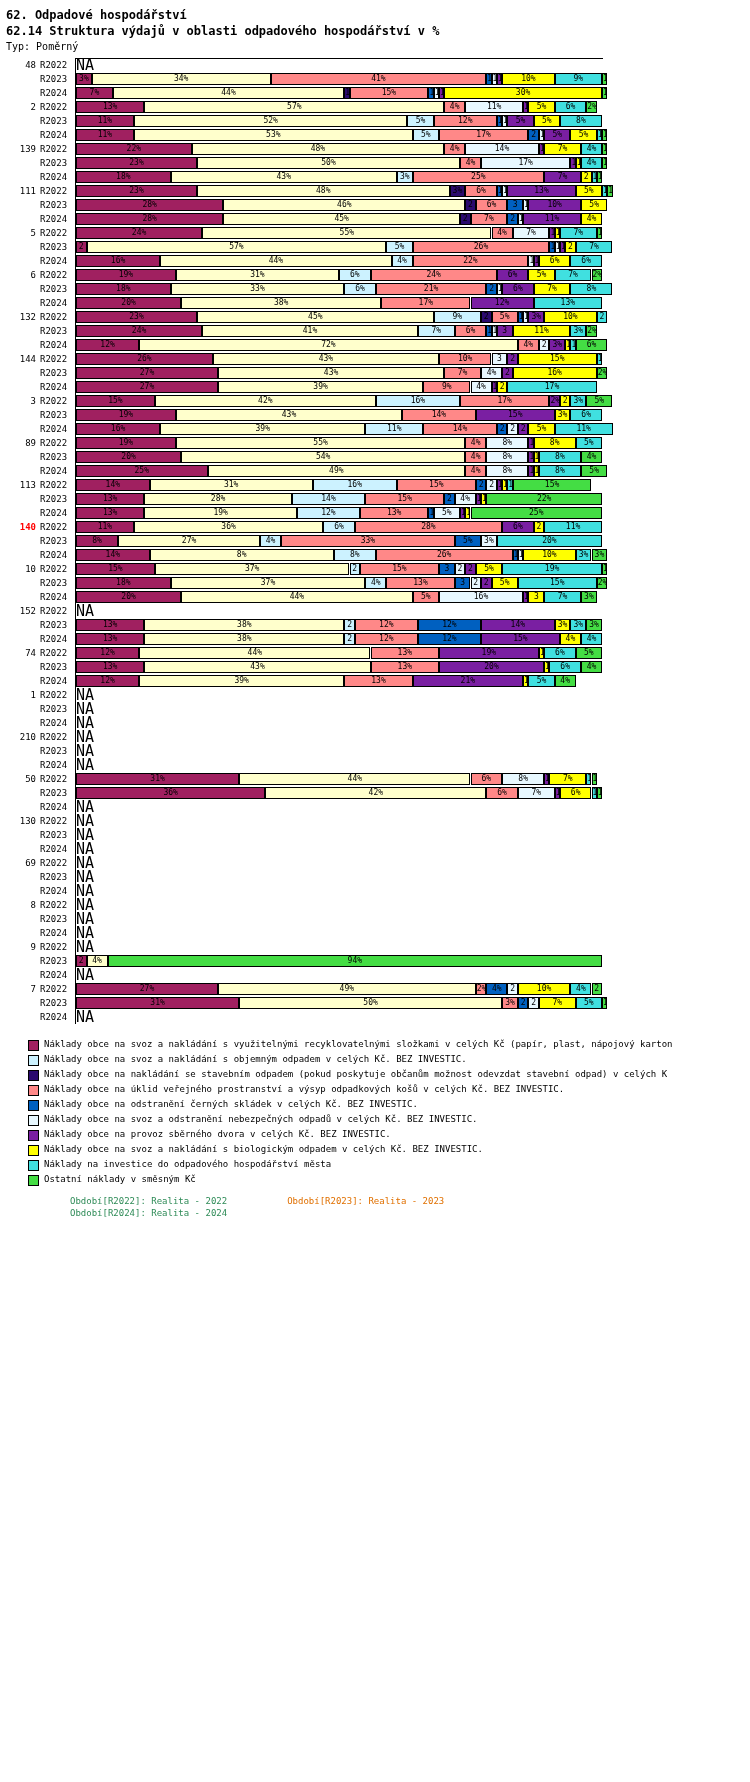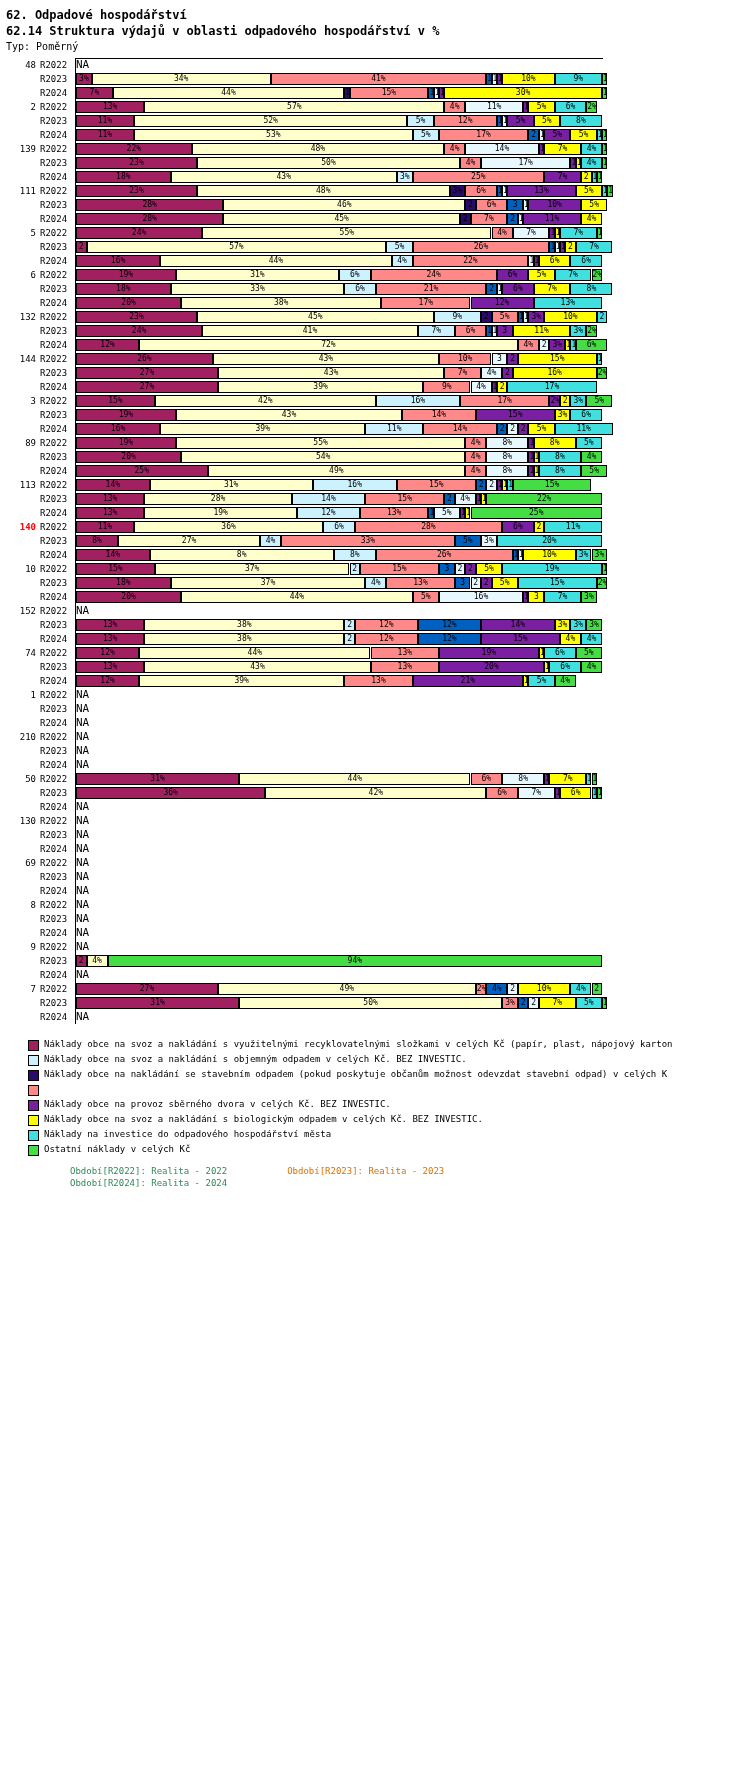--- a/index.html
+++ b/index.html
@@ -13,21 +13,21 @@
   .topline{position:absolute;left:75px;height:1px;background:#000;}
   .grp{position:relative;}
   .row{height:14px;position:relative;}
   .glabel{position:absolute;right:0px;width:33px;text-align:right;font-size:9px;line-height:14px;}
   .glabel.red{color:#ff0000;font-weight:bold;}
   .gl-wrap{position:absolute;left:0;width:36px;}
   .plabel{position:absolute;left:40px;font-size:9px;line-height:14px;}
   .bars{position:absolute;left:76px;top:1px;height:12px;right:0;}
   .seg{position:absolute;top:0;height:12px;box-sizing:border-box;border:1px solid #000;overflow:hidden;}
   .seg span{display:block;text-align:center;font-size:8px;line-height:10px;color:#000;white-space:nowrap;}
-  .na{position:absolute;left:76px;top:0px;font-size:11px;line-height:14px;}
+  .na{position:absolute;left:76px;top:0px;font-size:15px;line-height:14px;}
   .legend{margin:14px 0 0 28px;}
   .lg{display:flex;align-items:flex-start;margin-bottom:2px;}
   .sw{width:9px;height:9px;border:1px solid #000;margin-right:5px;margin-top:2px;flex:none;}
   .lgtxt{font-size:9px;line-height:12px;white-space:nowrap;overflow:hidden;}
   .periods{margin:10px 0 10px 70px;font-size:9px;}
   .periods div{margin-bottom:2px;}
   .p2022{color:#2e8b57;}
   .p2023{color:#e07000;}
   .p2024{color:#2e8b57;}
   .prow{display:flex;gap:60px;}
@@ -1659,36 +1659,45 @@
       <div class="lg">
         <span class="sw" style="background:#ccf2ff"></span>
         <span class="lgtxt">Náklady obce na svoz a nakládání s objemným odpadem v celých Kč.  BEZ INVESTIC.</span>
       </div>
       <div class="lg">
         <span class="sw" style="background:#2b0a6e"></span>
         <span class="lgtxt">Náklady obce na nakládání se stavebním odpadem (pokud poskytuje občanům možnost odevzdat stavební odpad) v celých K</span>
       </div>
       <div class="lg">
         <span class="sw" style="background:#ff8888"></span>
+        <span class="lgtxt">Náklady obce na úklid veřejného prostranství a výsyp odpadkových košů v celých Kč.  BEZ INVESTIC.</span>
+      </div>
+      <div class="lg">
+        <span class="sw" style="background:#0060c0"></span>
+        <span class="lgtxt">Náklady obce na odstranění černých skládek v celých Kč.  BEZ INVESTIC.</span>
+      </div>
+      <div class="lg">
+        <span class="sw" style="background:#e8f8ff"></span>
+        <span class="lgtxt">Náklady obce na svoz a odstranění nebezpečných odpadů v celých Kč.  BEZ INVESTIC.</span>
       </div>
       <div class="lg">
         <span class="sw" style="background:#7a1fa2"></span>
         <span class="lgtxt">Náklady obce na provoz sběrného dvora v celých Kč.  BEZ INVESTIC.</span>
       </div>
       <div class="lg">
         <span class="sw" style="background:#ffff00"></span>
         <span class="lgtxt">Náklady obce na svoz a nakládání s biologickým odpadem v celých Kč.  BEZ INVESTIC.</span>
       </div>
       <div class="lg">
         <span class="sw" style="background:#40e0e0"></span>
         <span class="lgtxt">Náklady na investice do odpadového hospodářství města</span>
       </div>
       <div class="lg">
         <span class="sw" style="background:#44dd44"></span>
-        <span class="lgtxt">Ostatní náklady v celých Kč</span>
+        <span class="lgtxt">Ostatní náklady v směsným Kč</span>
       </div>
     </div>
 
   <div class="periods">
     <div class="prow">
       <span class="p2022">Období[R2022]: Realita - 2022</span>
       <span class="p2023">Období[R2023]: Realita - 2023</span>
     </div>
     <div class="prow">
       <span class="p2024">Období[R2024]: Realita - 2024</span>

